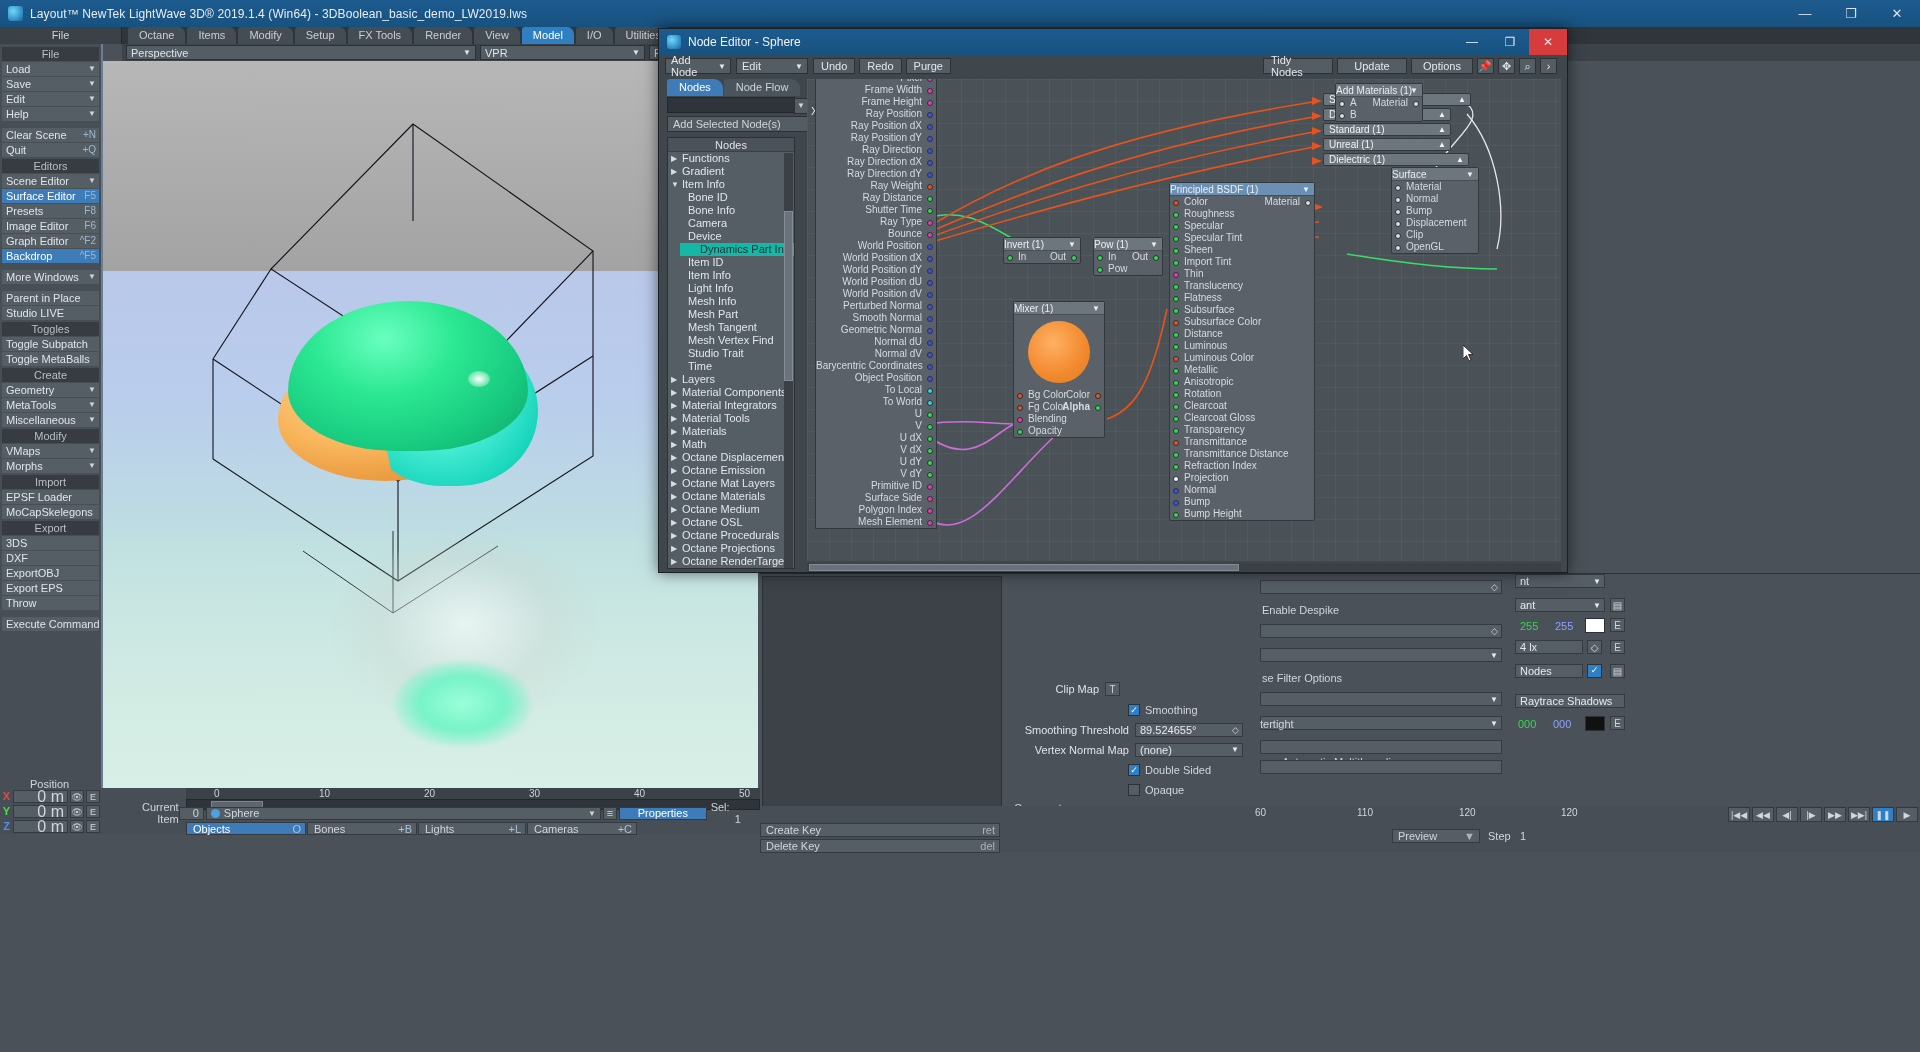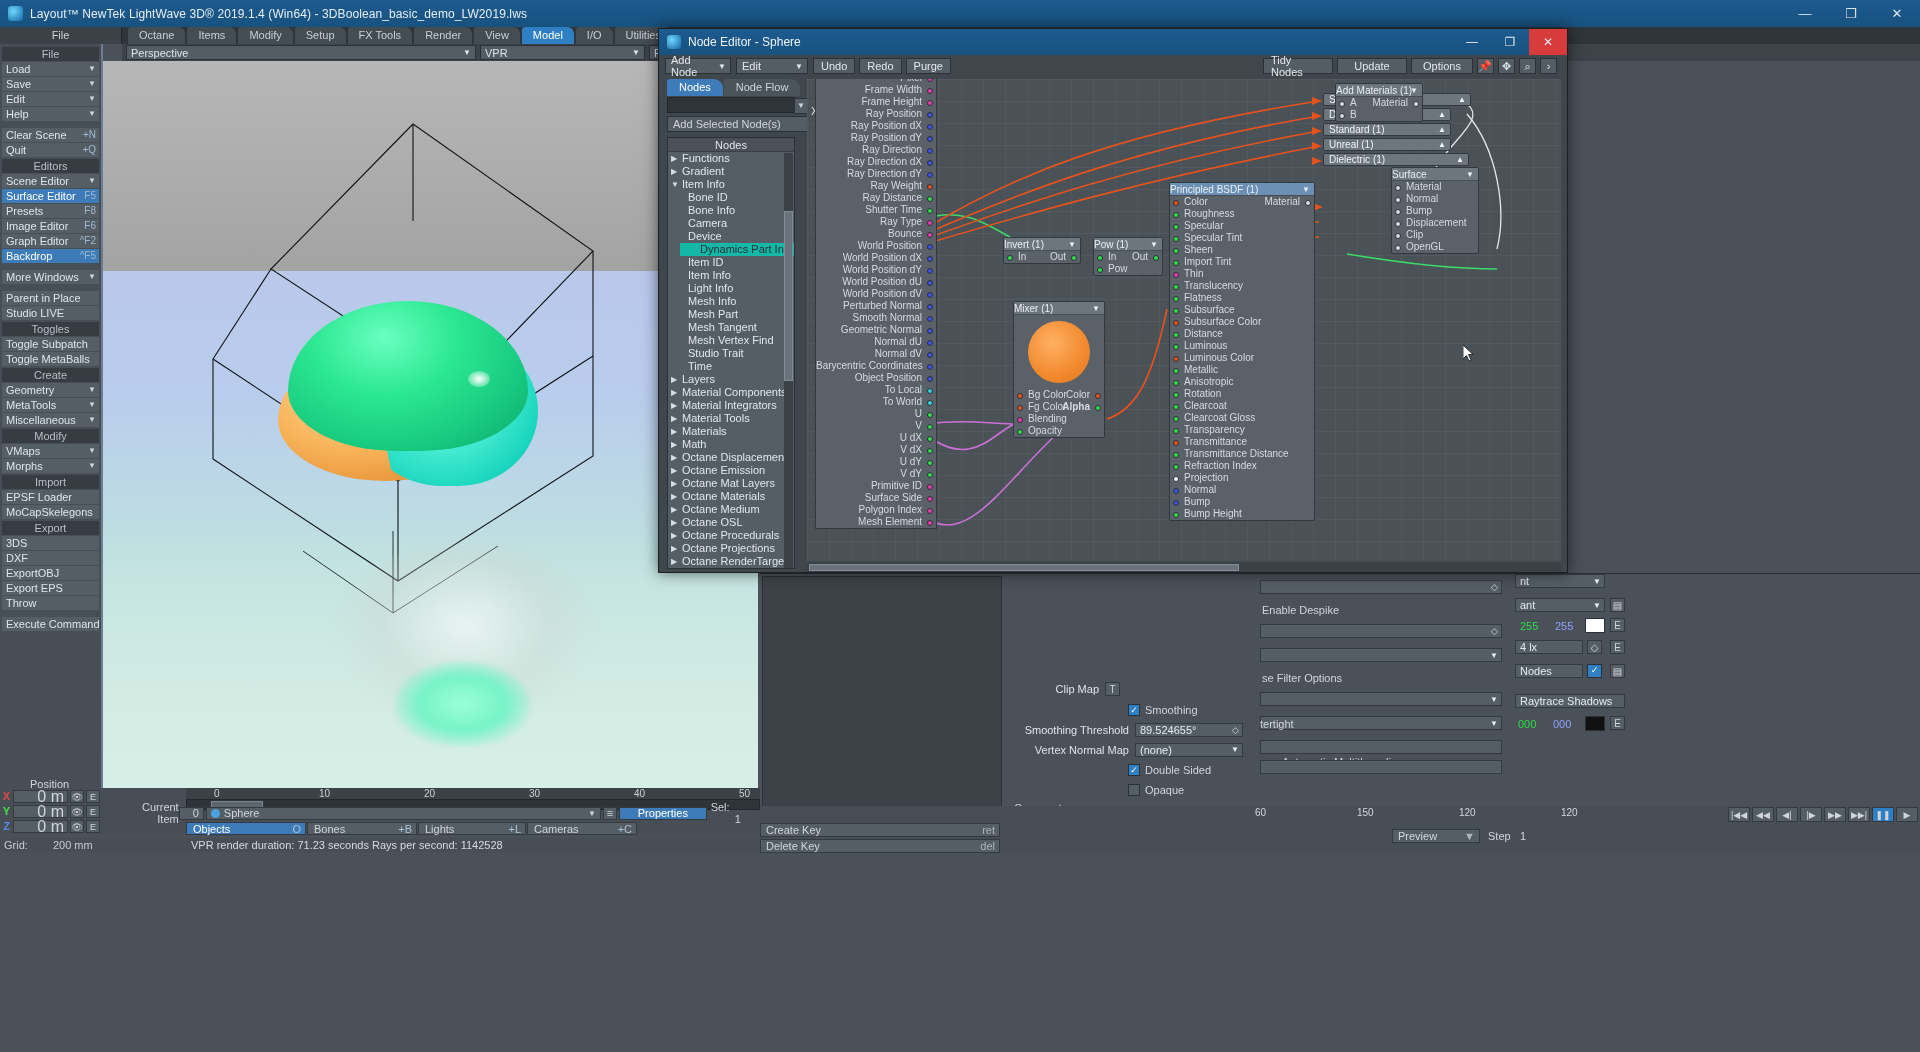--- a/index.html
+++ b/index.html
@@ -504,27 +504,20 @@
       <div class="objtab" style="width: 108px;">
         <span>Lights</span>
         <span class="hot">+L</span>
       </div>
       <div class="objtab" style="width: 110px;">
         <span>Cameras</span>
         <span class="hot">+C</span>
       </div>
     </div>
 
-  <div class="statusbar">
-    <div class="grid">
-      <span>Grid:</span>
-      <span style="margin-left:22px;">200 mm</span>
-    </div>
-    <div class="vpr">VPR render duration: 71.23 seconds  Rays per second: 1142528</div>
-  </div>
 
   <div class="surfpanel">
     <div class="sp-preview"></div>
 
     <div class="fieldrow" style="left:250px; top:107px; width:250px;">
       <div class="f-label" style="width:95px;">Clip Map</div>
       <div class="tbtn">T</div>
     </div>
     <div class="fieldrow" style="left:368px; top:128px;">
       <div class="chk">✓</div>
@@ -610,21 +603,21 @@
 
     <div style="position:absolute;left:502px;top:182px;margin-left:20px;">Automatic Multithreading</div>
     <div class="f-input" style="position:absolute;left:500px;top:186px;width:242px;"></div>
 
     <div style="position:absolute;left:500px;top:144px;">tertight</div>
   </div>
 
   <div class="bottombar">
     <div id="brticks">
         <div style="position: absolute; top: 1px; left: 495px; font-size: 10px;">60</div>
-        <div style="position: absolute; top: 1px; left: 597px; font-size: 10px;">150</div>
+        <div style="position: absolute; top: 1px; left: 597px; font-size: 10px;">110</div>
         <div style="position: absolute; top: 1px; left: 699px; font-size: 10px;">120</div>
         <div style="position: absolute; top: 1px; left: 801px; font-size: 10px;">120</div>
       </div>
     <div class="bb-btn" style="left:0px;top:17px;width:240px;">
       <span>Create Key</span>
       <span class="hot">ret</span>
     </div>
     <div class="bb-btn" style="left:0px;top:33px;width:240px;">
       <span>Delete Key</span>
       <span class="hot">del</span>

